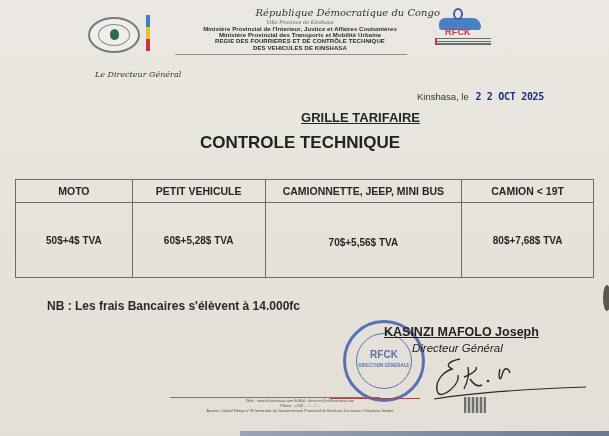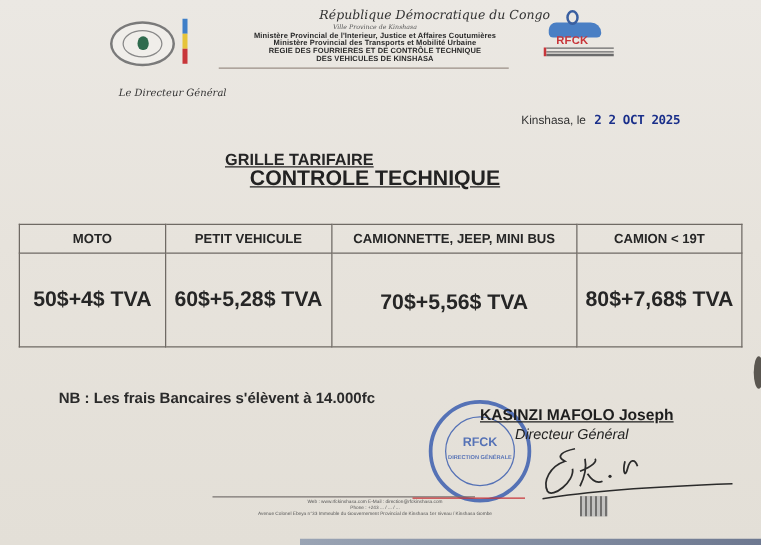--- a/index.html
+++ b/index.html
@@ -37,31 +37,31 @@
   .rfck { left: 433px; top: 8px; width: 60px; height: 36px; }
   .rfck .car { position: absolute; left: 6px; top: 10px; width: 42px; height: 12px; background: #4a7fc4; border-radius: 10px 14px 6px 6px; }
   .rfck .hook { position: absolute; left: 20px; top: 0px; width: 10px; height: 12px; border: 2.5px solid #3a5fa0; border-radius: 50%; box-sizing: border-box; }
   .rfck .txt { position: absolute; left: 12px; top: 19px; font-size: 9px; font-weight: bold; color: #c8363a; letter-spacing: 0.2px; }
   .rfck .sub { position: absolute; left: 4px; top: 30px; width: 54px; }
   .rfck .sub i { display: block; height: 1.4px; background: #6b6b6b; margin-bottom: 1.2px; }
   .rfck .sub b { position: absolute; left: -2px; top: 0; width: 1.5px; height: 7px; background: #c8363a; }
   .dg-script { left: 95px; top: 70px; font-family: "DejaVu Serif", serif; font-style: italic; font-size: 8px; color: #333; }
   .date { left: 417px; top: 91px; font-size: 9.5px; color: #333; }
   .date .stamp { font-family: "DejaVu Sans Mono", monospace; font-weight: bold; color: #1a2f8a; font-size: 10px; margin-left: 4px; letter-spacing: -0.3px; text-align: center; }
-  .title1 { left: 180px; top: 120px; width: 240px; text-align: left; font-size: 13px; font-weight: bold; text-decoration: underline; color: #262626; }
-  .title2 { left: 180px; top: 133px; width: 240px; text-align: center; font-size: 17px; font-weight: bold; text-decoration: underline; color: #222; }
+  .title1 { left: 180px; top: 110px; width: 240px; text-align: right; font-size: 13px; font-weight: bold; text-decoration: underline; color: #262626; }
+  .title2 { left: 180px; top: 133px; width: 240px; text-align: center; font-size: 17px; font-weight: bold; color: #222; }
   
   table.tarif {
     position: absolute; left: 15px; top: 179px; width: 579px; height: 99px;
     border-collapse: collapse;
   }
   table.tarif th, table.tarif td { border: 1px solid #6f6a64; text-align: center; padding: 0; color: #262626; }
   table.tarif th { height: 22px; font-size: 10.5px; font-weight: bold; vertical-align: middle; }
-  table.tarif td { font-size: 17px; font-weight: bold; vertical-align: middle; }
-  .nb { left: 47px; top: 311px; font-size: 12px; font-weight: bold; color: #2a2a2a; }
+  table.tarif td { font-size: 10px; font-weight: bold; vertical-align: middle; }
+  .nb { left: 47px; top: 299px; font-size: 12px; font-weight: bold; color: #2a2a2a; }
   
   .stamp-circle {
     left: 343px; top: 320px; width: 82px; height: 82px; border-radius: 50%;
     border: 3px solid #3d5fb0; box-sizing: border-box; opacity: 0.85;
   }
   .stamp-circle .in { position: absolute; left: 10px; top: 10px; width: 56px; height: 56px; border-radius: 50%; border: 1.5px solid #3d5fb0; box-sizing: border-box; }
   .stamp-circle .t { position: absolute; left: 0; width: 76px; text-align: center; color: #3d5fb0; font-weight: bold; }
   .signer-name { left: 384px; top: 325px; font-size: 12.5px; font-weight: bold; text-decoration: underline; color: #1e1e1e; }
   .signer-title { left: 412px; top: 342px; font-size: 11.5px; font-style: italic; color: #222; }
   .signature { left: 430px; top: 355px; width: 160px; height: 52px; }

